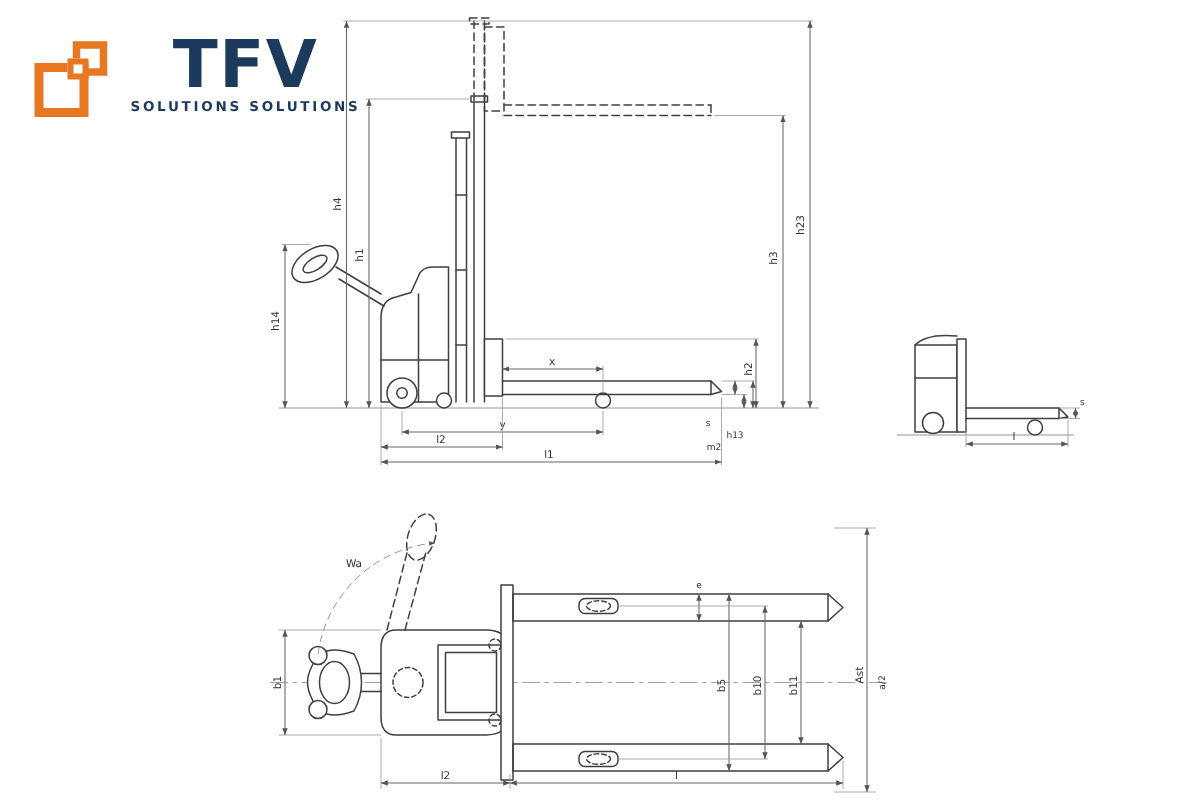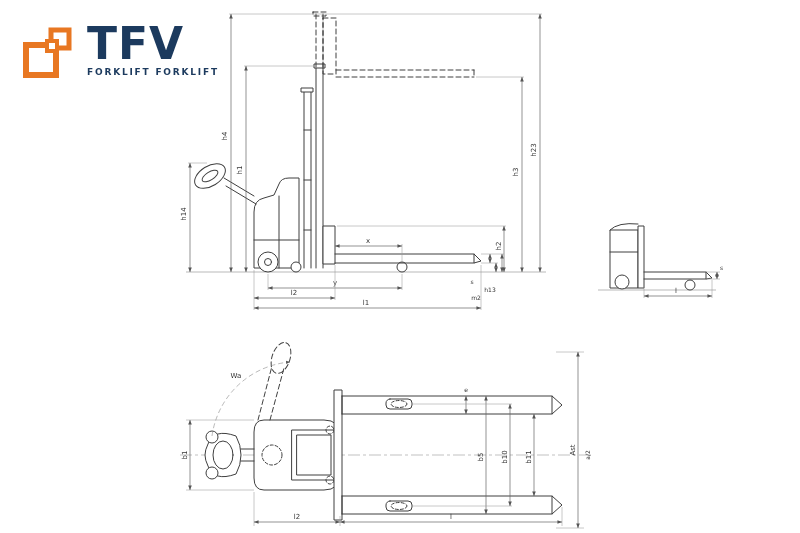--- a/index.html
+++ b/index.html
@@ -3,21 +3,21 @@
 <meta charset="utf-8">
 <style>
   html,body{margin:0;padding:0;background:#fff;}
   .canvas{position:relative;width:800px;height:533px;background:#fff;overflow:hidden;
           font-family:"DejaVu Sans",sans-serif;}
   .drawing{position:absolute;left:0;top:0;}
   
   .logo{position:absolute;left:20px;top:24px;display:flex;gap:13px;align-items:flex-start;z-index:2;}
   .logo-text{display:flex;flex-direction:column;}
   .brand{font-weight:bold;font-size:44px;line-height:.92;color:#1C3A5E;letter-spacing:1px;
-         font-family:"DejaVu Sans",sans-serif;}
+         font-family:"DejaVu Sans",sans-serif;text-align:center;}
   .tagline{font-size:9px;font-weight:bold;letter-spacing:1.8px;color:#1C3A5E;margin-top:3px;
            font-family:"DejaVu Sans",sans-serif;white-space:nowrap;}
   
   .ln{stroke:#3f3f3f;stroke-width:1;fill:none;stroke-linejoin:round;stroke-linecap:round;}
   .lnw{stroke:#3f3f3f;stroke-width:1;fill:#fff;stroke-linejoin:round;}
   .thin{stroke:#8a8a8a;stroke-width:.6;fill:none;}
   .dash{stroke-dasharray:5 3;}
   .dashf{stroke-dasharray:3 2;}
   .ext{stroke:#9a9a9a;stroke-width:.55;fill:none;}
   .dim{stroke:#666;stroke-width:.7;fill:none;marker-start:url(#arr);marker-end:url(#arr);}
@@ -32,21 +32,21 @@
 
   <div class="logo">
     <svg width="54" height="60" viewBox="0 0 54 60">
       <rect x="6" y="21" width="30" height="30" fill="none" stroke="#E87722" stroke-width="6"></rect>
       <rect x="31" y="6" width="18" height="18" fill="none" stroke="#E87722" stroke-width="5"></rect>
       <rect x="25" y="15" width="13" height="13" fill="#fff" stroke="none"></rect>
       <rect x="27" y="17" width="10" height="10" fill="none" stroke="#E87722" stroke-width="4"></rect>
     </svg>
     <div class="logo-text">
       <div class="brand">TFV</div>
-      <div class="tagline">FORKLIFT FORKLIFT</div>
+      <div class="tagline">SOLUTIONS SOLUTIONS</div>
     </div>
   </div>
 
   <svg class="drawing" width="800" height="533" viewBox="0 0 800 533">
     <defs>
       <marker id="arr" viewBox="0 0 10 10" refX="10" refY="5" markerWidth="6.5" markerHeight="6.5" orient="auto-start-reverse">
         <path d="M0,1 L10,5 L0,9 z" fill="#555"></path>
       </marker>
     </defs>
 

